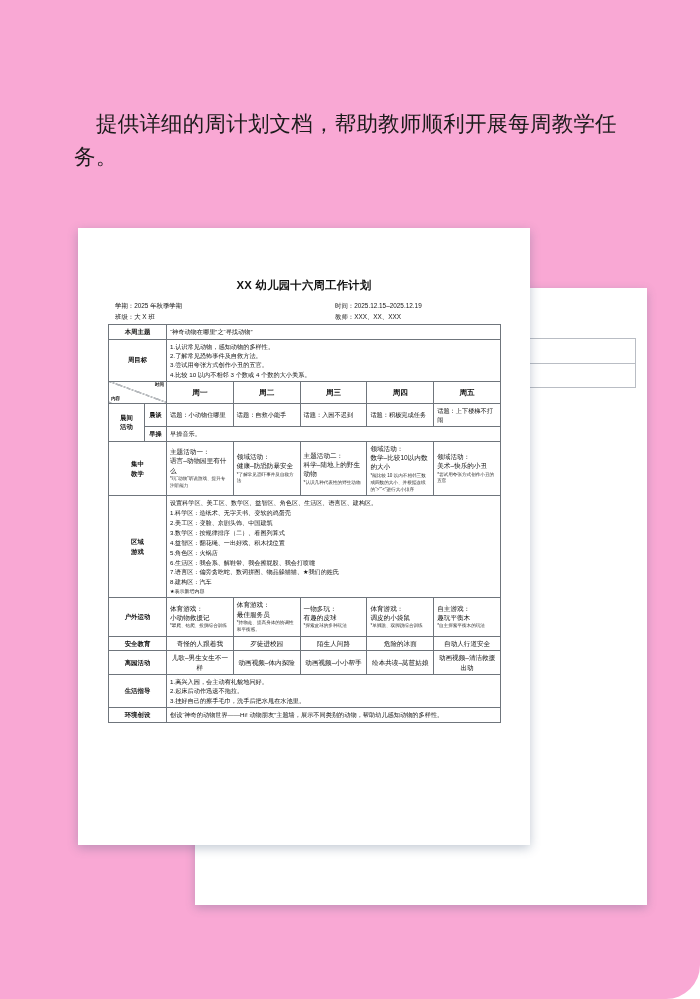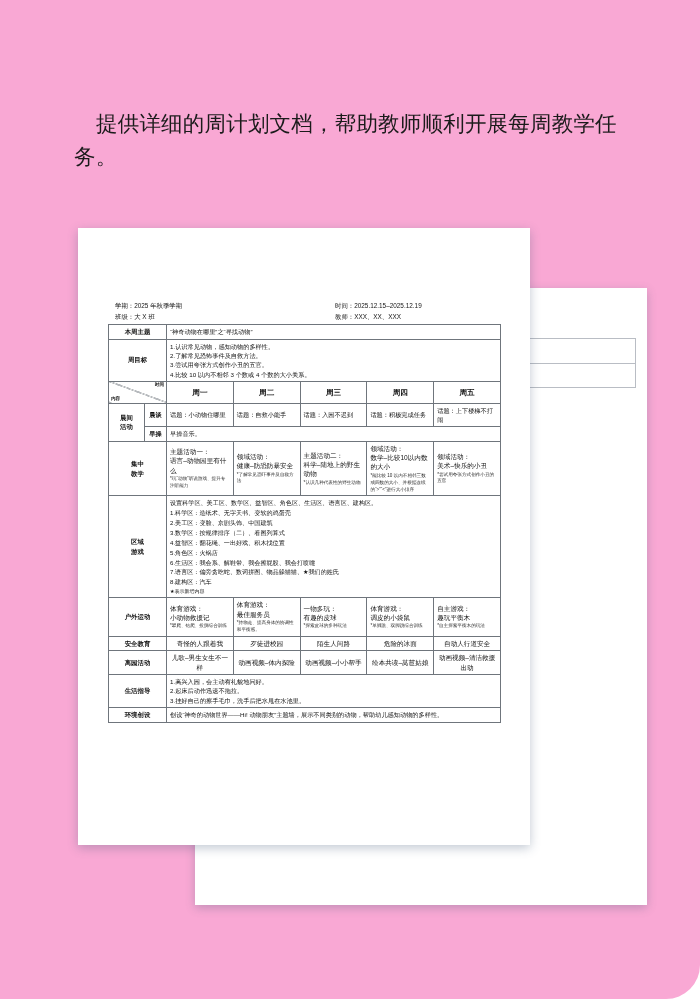--- a/index.html
+++ b/index.html
@@ -213,20 +213,21 @@
   <div class="sheet sheet-back"></div>
   <div class="back-box">
     <div class="back-box-split"></div>
   </div>
   <div class="back-tick">儿</div>
 
   <div class="sheet sheet-front"></div>
 
   <div class="doc">
 
+    <div class="doc-title">XX 幼儿园十六周工作计划</div>
 
     <div class="meta meta-left">
       <div>学期：2025 年秋季学期</div>
       <div>班级：大 X 班</div>
     </div>
     <div class="meta meta-right">
       <div>时间：2025.12.15–2025.12.19</div>
       <div>教师：XXX、XX、XXX</div>
     </div>
 

